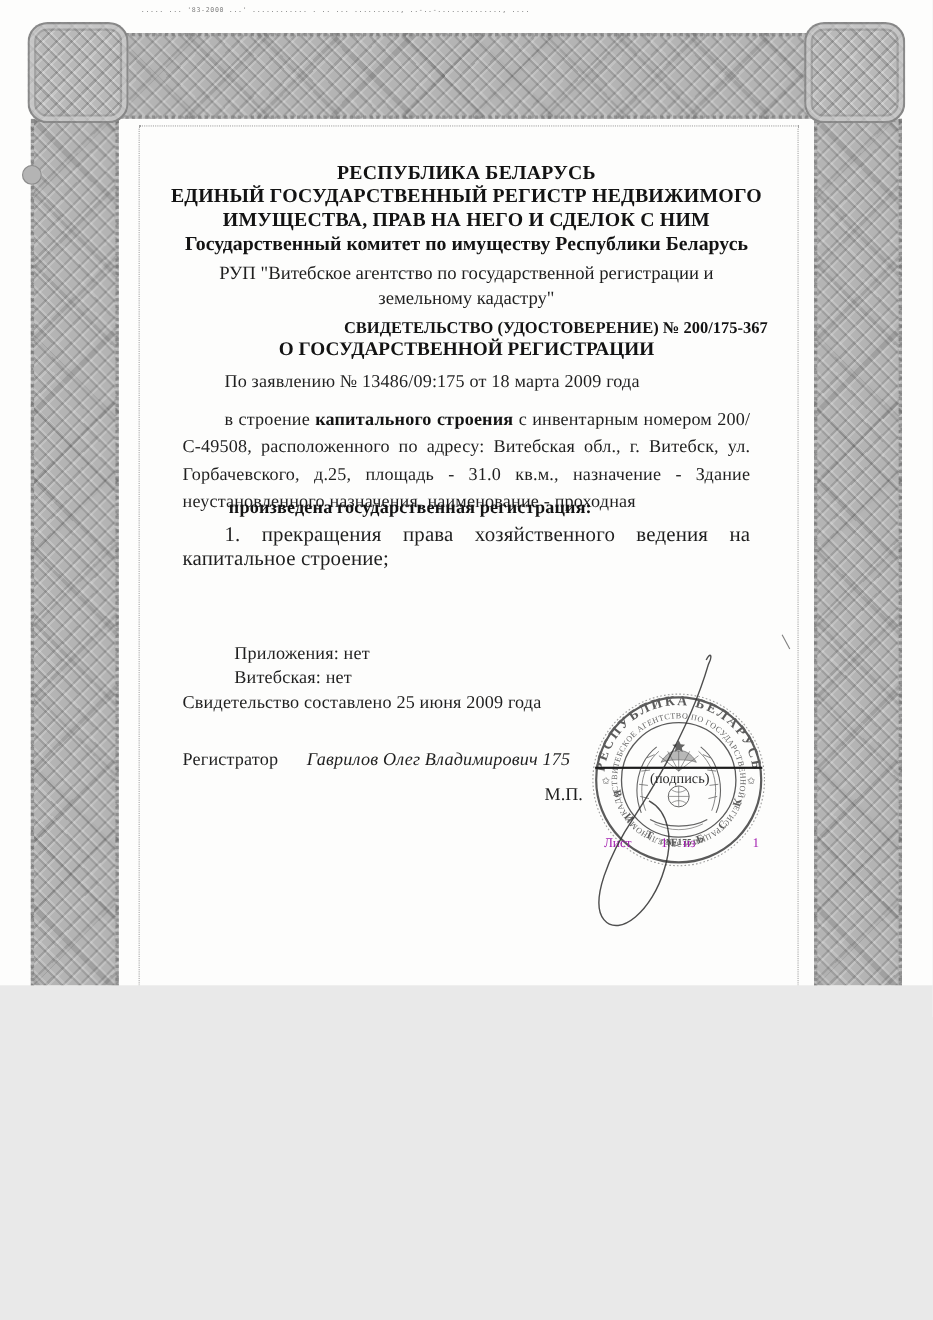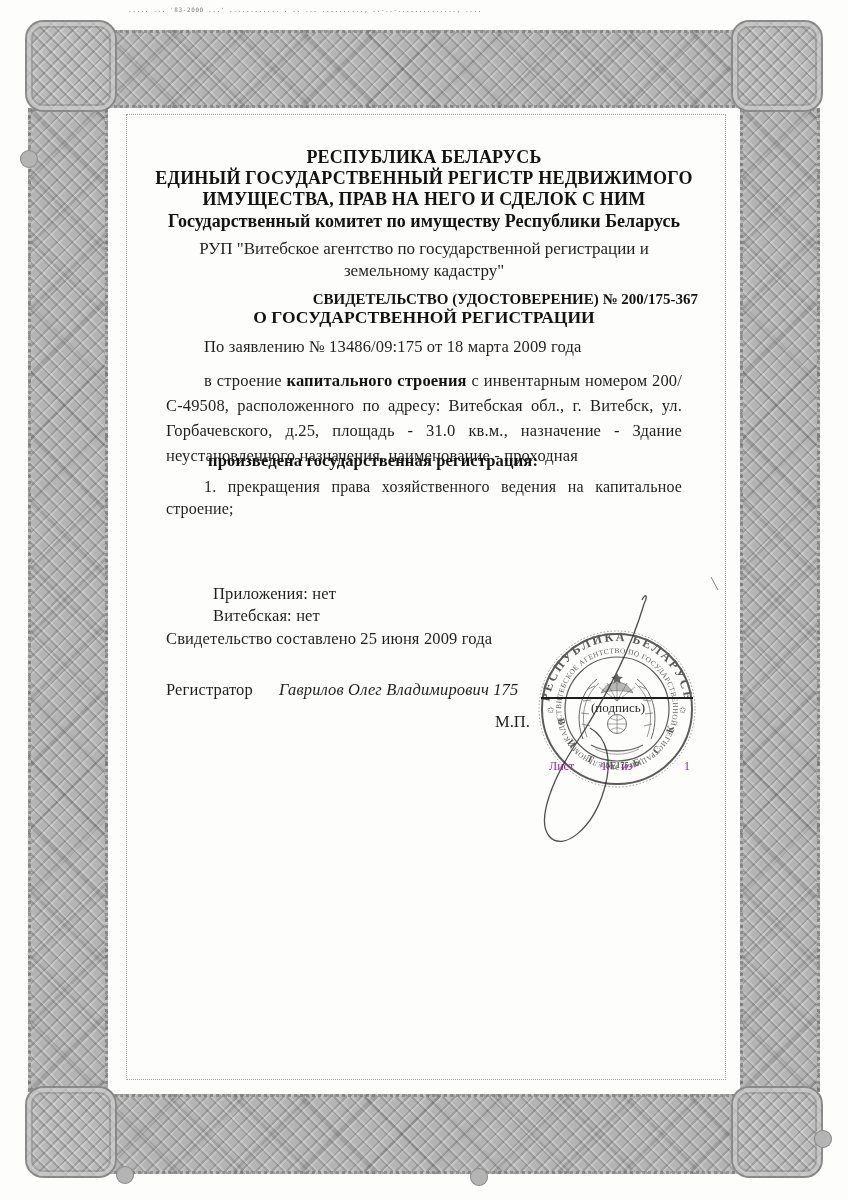--- a/index.html
+++ b/index.html
@@ -1,16 +1,16 @@
 <!DOCTYPE html>
 <html><head>
 <meta charset="utf-8">
 <style>
   html,body{margin:0;padding:0;background:#e9e9e9;}
-  .page{position:relative;width:848px;height:1200px;background:#fdfdfc;overflow:hidden;
+  .page{position:relative;width:848px;height:896px;background:#fdfdfc;overflow:hidden;
         font-family:"Liberation Serif","DejaVu Serif",serif;color:#1f1f1f;}
   
   .band{position:absolute;background-color:#b4b4b4;
     background-image:
       repeating-linear-gradient(45deg, rgba(70,70,70,.20) 0 2px, rgba(255,255,255,.18) 2px 4px, transparent 4px 11px),
       repeating-linear-gradient(135deg, rgba(70,70,70,.20) 0 2px, rgba(255,255,255,.18) 2px 4px, transparent 4px 11px),
       repeating-linear-gradient(45deg, rgba(40,40,40,.14) 0 3px, transparent 3px 46px),
       repeating-linear-gradient(135deg, rgba(40,40,40,.14) 0 3px, transparent 3px 46px);
     border:3px dotted rgba(110,110,110,.55);box-sizing:border-box;}
   .band-top{left:108px;top:30px;width:633px;height:78px;}
@@ -45,21 +45,21 @@
   .registry2{top:189px;}
   .committee{top:211px;font-size:18px;}
   .agency1{top:238px;}
   .agency2{top:260px;}
   .title1{top:291px;font-size:15px;text-align:right;}
   .title2{top:307px;font-size:17.5px;}
   .application{top:337px;text-indent:38px;}
   .subject{top:368px;line-height:25px;text-indent:38px;}
   .reg-heading{top:451px;padding:0 16px;text-indent:42px;}
   .items{top:476px;}
-  .items p{margin:0 16px;text-align:justify;text-indent:38px;line-height:21.5px;font-size:16px;letter-spacing:.15px;}
+  .items p{margin:0 16px;text-align:justify;text-indent:38px;line-height:21.5px;font-size:19px;letter-spacing:.15px;}
   .attachments{top:584px;padding-left:63px;}
   .notes{top:606px;padding-left:63px;}
   .composed{top:629px;padding:0 16px;}
   .registrar{top:680px;padding:0 16px;}
   .registrar .name{font-style:italic;margin-left:26px;}
   .mp{position:absolute;left:495px;top:712px;font-size:16.5px;}
   .sheet{position:absolute;top:759px;font-size:12px;color:#a21caf;}
   .sheet-w1{left:549px;} .sheet-n1{left:601px;} .sheet-w2{left:621px;} .sheet-n2{left:684px;}
   
   .stamp{position:absolute;left:537px;top:629px;width:160px;height:160px;opacity:.85;}

